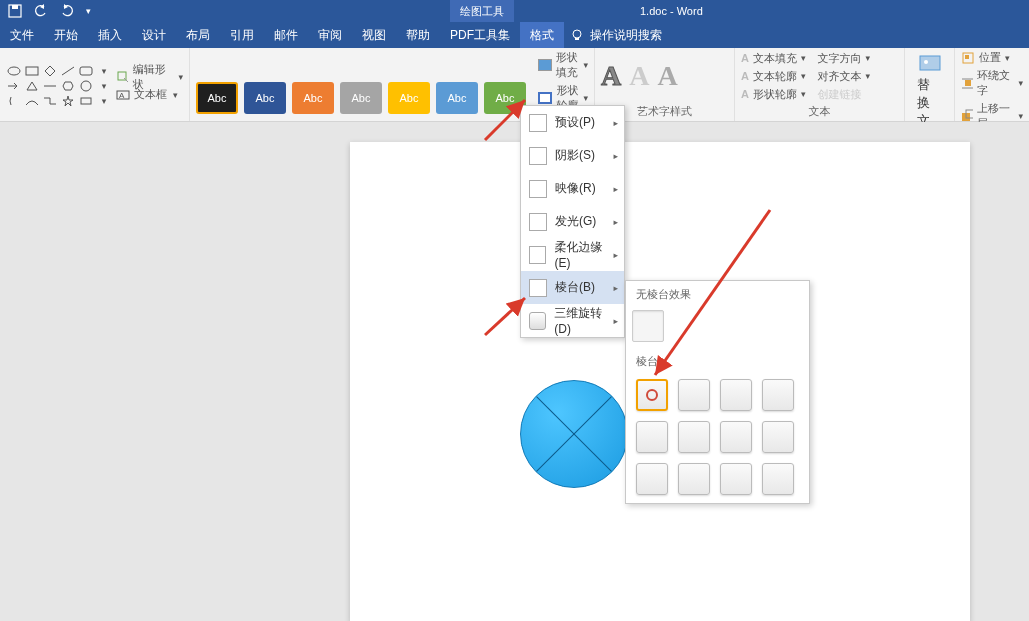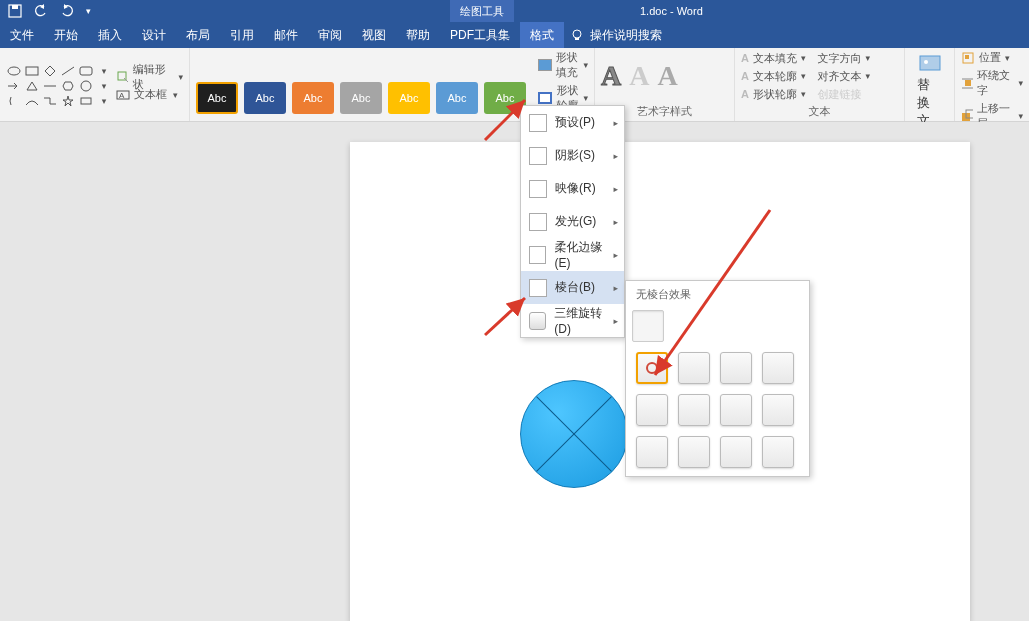--- a/index.html
+++ b/index.html
@@ -395,20 +395,21 @@
   <div class="menu-item">
       <div class="mi-icon" style="border-radius:3px;background:linear-gradient(#fff,#ddd);"></div>
       <span>三维旋转(D)</span>
       <span class="mi-arrow">▸</span>
     </div>
 </div>
 
 <div class="submenu">
   <div class="sm-title">无棱台效果</div>
   <div class="sm-none"></div>
+  <div class="sm-title">棱台</div>
   <div class="sm-grid">
     <div class="sm-cell hl"></div>
     <div class="sm-cell"></div>
     <div class="sm-cell"></div>
     <div class="sm-cell"></div>
     <div class="sm-cell"></div>
     <div class="sm-cell"></div>
     <div class="sm-cell"></div>
     <div class="sm-cell"></div>
     <div class="sm-cell"></div>

